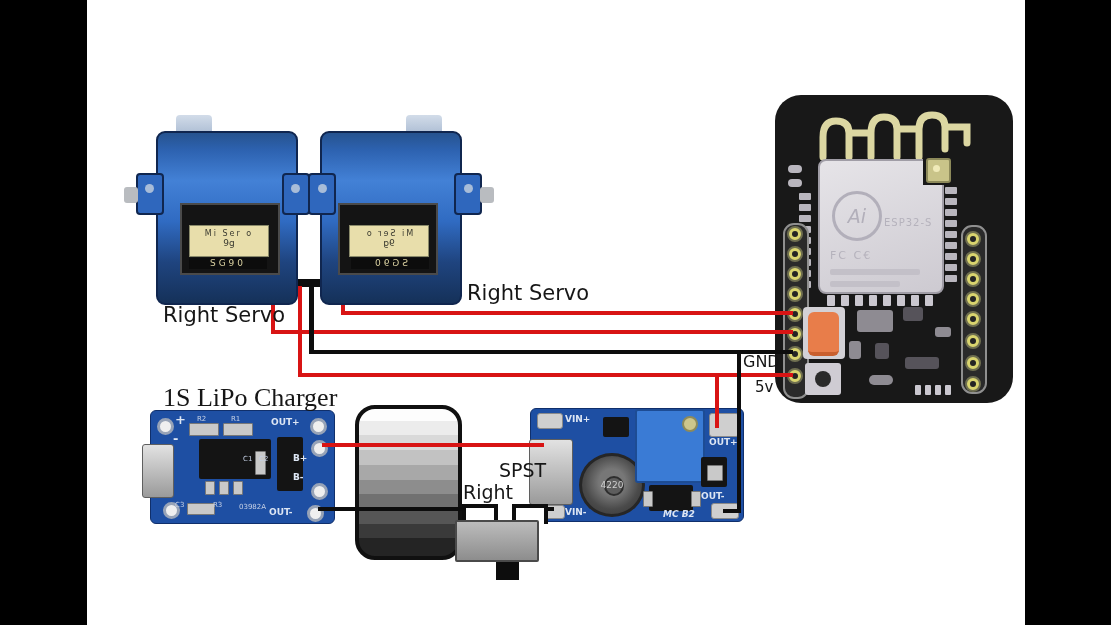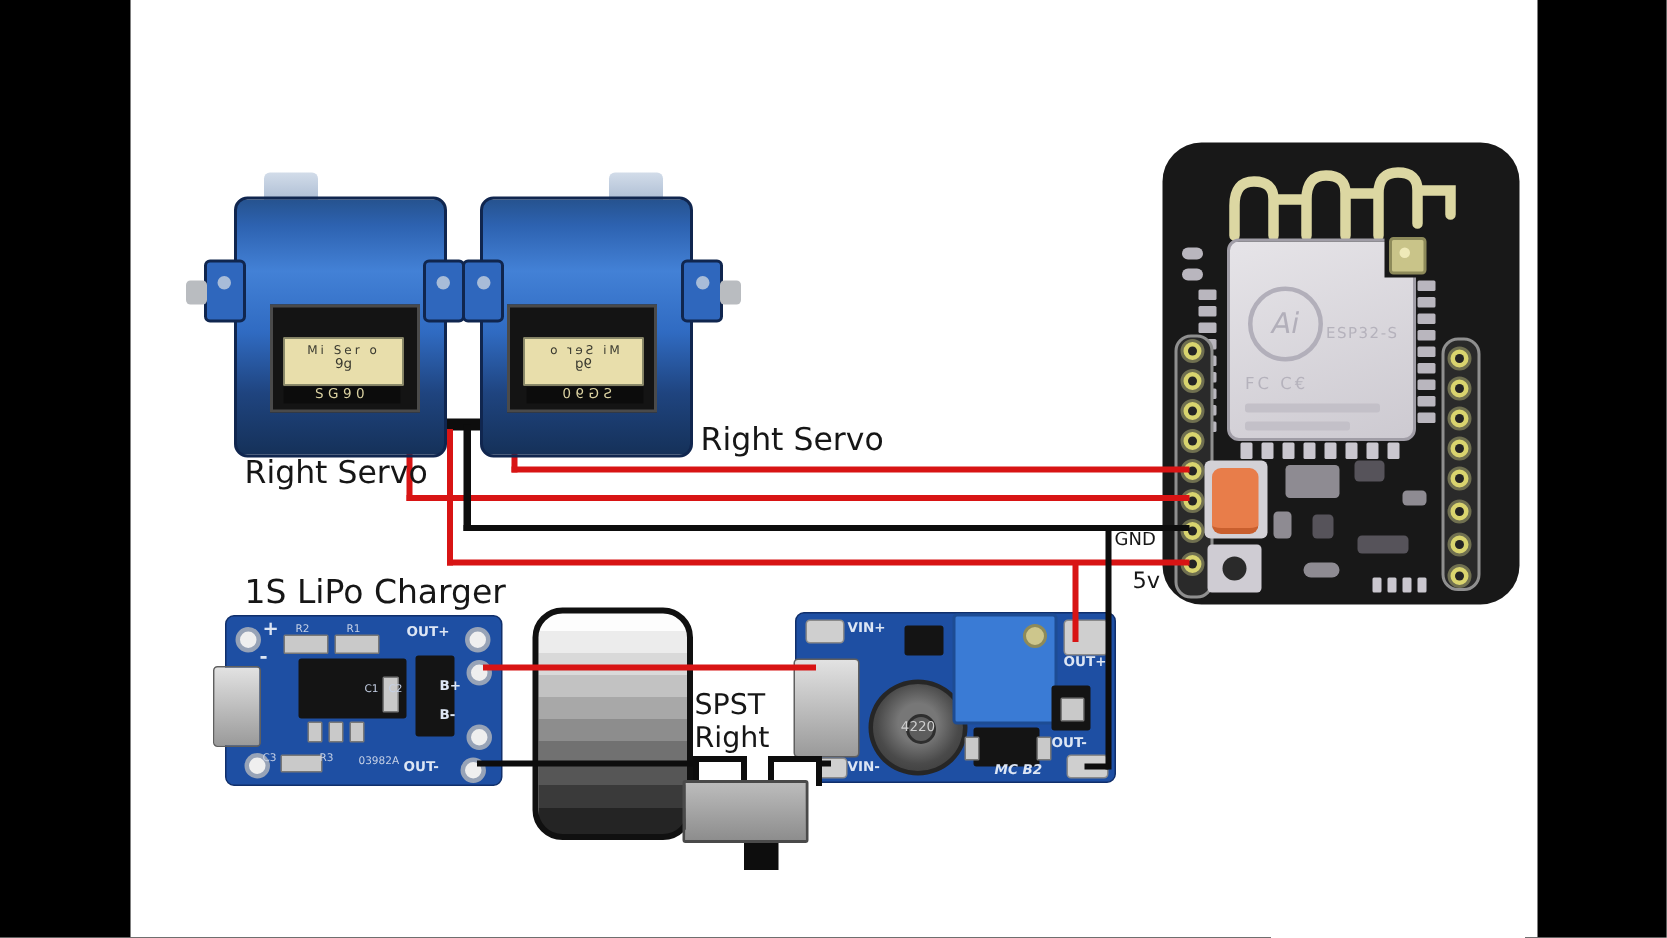--- a/index.html
+++ b/index.html
@@ -1,21 +1,21 @@
 <!DOCTYPE html>
 <html style="--wire-red: #d81414; --wire-black: #0d0d0d; --pcb-blue: #1e4fa3; --servo-blue: #2f67bd;"><head>
 <meta charset="utf-8">
 <style>
   html,body{margin:0;padding:0;background:#000;}
   .scene{position:relative;width:1111px;height:625px;background:#fff;overflow:hidden;
          font-family:"DejaVu Sans",sans-serif;}
   .bar{position:absolute;top:0;height:625px;background:#000;z-index:50;}
   .lbl{position:absolute;color:#161616;z-index:20;white-space:nowrap;}
   .title{font-size:31px;letter-spacing:.5px;}
-  .biglbl{font-size:22px;}
+  .biglbl{font-size:26px;font-family:Liberation Serif, serif;}
   .midlbl{font-size:21px;}
   .smlbl{font-size:19px;}
   .pinlbl{font-size:15px;}
 
   
   .wire{position:absolute;z-index:12;}
   .wire.red{background:var(--wire-red,#d81414);}
   .wire.blk{background:var(--wire-black,#0d0d0d);}
 
   
@@ -181,21 +181,21 @@
     <div class="silk tiny" style="left:62px;top:90px;">R3</div>
     <div class="silk tiny" style="left:88px;top:92px;">03982A</div>
     <div class="silk" style="left:120px;top:6px;">OUT+</div>
     <div class="silk" style="left:142px;top:42px;">B+</div>
     <div class="silk" style="left:142px;top:61px;">B-</div>
     <div class="silk" style="left:118px;top:96px;">OUT-</div>
   </div>
 
   <div class="battery"></div>
 
-  <div class="lbl smlbl" style="left:463px;top:459px;">SPST</div>
+  <div class="lbl smlbl" style="left:463px;top:459px;padding-left:36px;">SPST</div>
   <div class="lbl smlbl" style="left:463px;top:481px;">Right</div>
   <div class="sw-tab" style="left:462px;"></div>
   <div class="sw-tab" style="left:512px;"></div>
   <div class="sw-lever"></div>
   <div class="sw-body"></div>
 
   <div class="pcb" style="left:530px;top:408px;width:212px;height:112px;">
     <div class="padrect" style="left:6px;top:4px;width:24px;height:14px;"></div>
     <div class="silk" style="left:34px;top:5px;">VIN+</div>
     <div class="usb" style="left:-2px;top:30px;width:42px;height:64px;"></div>
@@ -292,16 +292,16 @@
     <div class="blob dk" style="left:100px;top:248px;width:14px;height:16px;"></div>
     <div class="blob" style="left:160px;top:232px;width:16px;height:10px;"></div>
     <div class="blob dk" style="left:130px;top:262px;width:34px;height:12px;"></div>
     <div class="blob" style="left:94px;top:280px;width:24px;height:10px;border-radius:5px;"></div>
     <div class="epad" style="left:140px;top:290px;width:6px;height:10px;"></div>
     <div class="epad" style="left:150px;top:290px;width:6px;height:10px;"></div>
     <div class="epad" style="left:160px;top:290px;width:6px;height:10px;"></div>
     <div class="epad" style="left:170px;top:290px;width:6px;height:10px;"></div>
   </div>
 
-  <div class="lbl pinlbl" style="left:743px;top:352px;font-size:12px;">GND</div>
+  <div class="lbl pinlbl" style="left:743px;top:352px;font-size:16px;">GND</div>
   <div class="lbl pinlbl" style="left:755px;top:378px;">5v</div>
 
 </div>
 
 </body></html>

